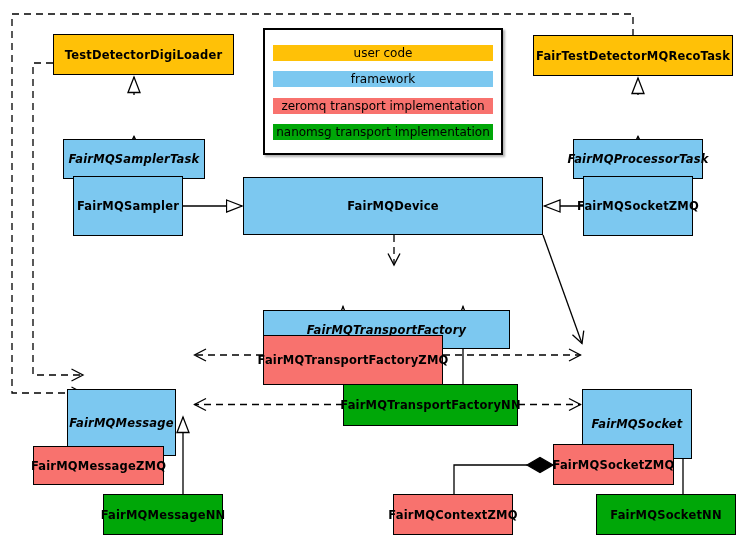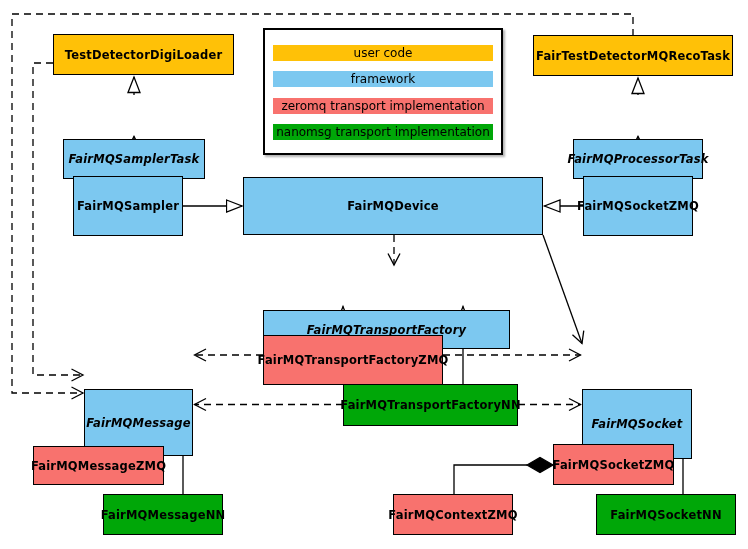--- a/index.html
+++ b/index.html
@@ -113,21 +113,21 @@
   </div>
   <div class="node c-framework abstract" style="left:263px;top:266px;width:247px;height:39px">
     <span>FairMQTransportFactory</span>
   </div>
   <div class="node c-zeromq" style="left:263px;top:335px;width:180px;height:50px">
     <span>FairMQTransportFactoryZMQ</span>
   </div>
   <div class="node c-nanomsg" style="left:343px;top:384px;width:175px;height:42px">
     <span>FairMQTransportFactoryNN</span>
   </div>
-  <div class="node c-framework abstract" style="left:84px;top:345px;width:109px;height:67px">
+  <div class="node c-framework abstract" style="left:67px;top:345px;width:109px;height:67px">
     <span>FairMQMessage</span>
   </div>
   <div class="node c-framework abstract" style="left:582px;top:345px;width:110px;height:70px">
     <span>FairMQSocket</span>
   </div>
   <div class="node c-zeromq" style="left:33px;top:446px;width:131px;height:39px">
     <span>FairMQMessageZMQ</span>
   </div>
   <div class="node c-nanomsg" style="left:103px;top:494px;width:120px;height:41px">
     <span>FairMQMessageNN</span>

